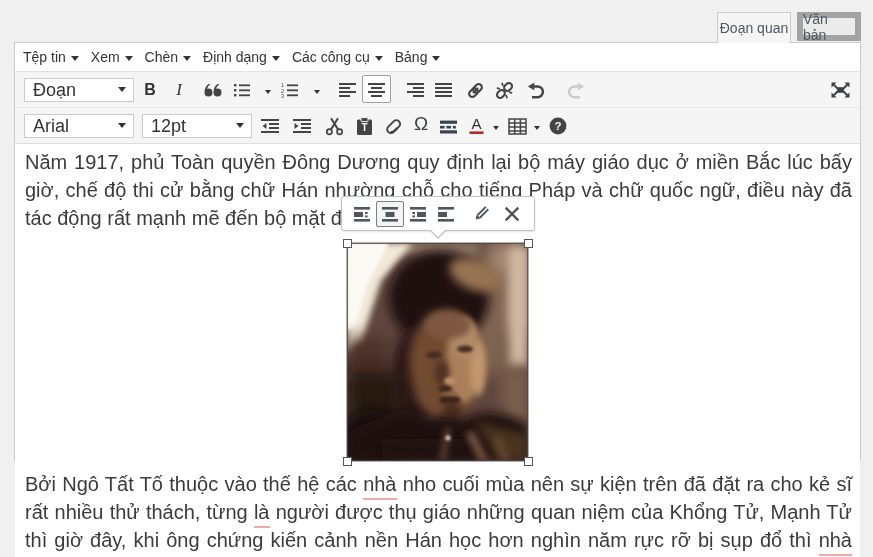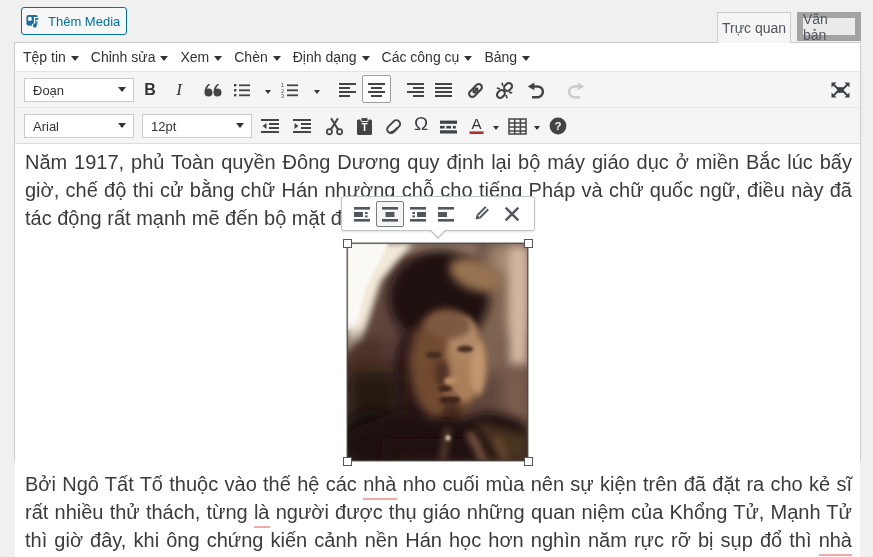--- a/index.html
+++ b/index.html
@@ -18,21 +18,21 @@
 #tab-text { left:797px; top:12px; width:64px; height:29px; background:#ebebeb; border:6px solid #a3a3a3; }
 
 
 #editor { position:absolute; left:14px; top:42px; width:847px; height:419px; background:#fff; border:1px solid #ccc; border-bottom:none; }
 #menubar { position:absolute; left:0; top:0; width:100%; height:29px; background:#fff; border-bottom:1px solid #e3e3e3; display:flex; align-items:center; padding-left:2px; }
 .mitem { font-size:14px; color:#333; padding:0 6px; display:flex; align-items:center; gap:5px; height:100%; white-space:nowrap; }
 .mcaret { width:0; height:0; border-left:4px solid transparent; border-right:4px solid transparent; border-top:5px solid #333; display:inline-block; margin-top:2px; }
 
 #tb1 { position:absolute; left:0; top:29px; width:100%; height:36px; background:#f5f5f5; border-bottom:1px solid #e9e9e9; }
 #tb2 { position:absolute; left:0; top:65px; width:100%; height:36px; background:#f5f5f5; border-bottom:1px solid #ddd; }
-.sel { position:absolute; height:24px; background:#fff; border:1px solid #ccc; border-radius:0; font-size:13px; color:#333; display:flex; align-items:center; padding-left:8px; }
+.sel { position:absolute; height:24px; background:#fff; border:1px solid #ccc; border-radius:0; font-size:18px; color:#333; display:flex; align-items:center; padding-left:8px; }
 .sel .sc { position:absolute; right:7px; top:8px; width:0; height:0; border-left:4px solid transparent; border-right:4px solid transparent; border-top:5px solid #333; }
 .ibtn { position:absolute; width:20px; height:20px; display:flex; align-items:center; justify-content:center; color:#444; }
 .ibtn svg { display:block; }
 .tcaret { width:0; height:0; border-left:3.5px solid transparent; border-right:3.5px solid transparent; border-top:4.5px solid #333; }
 
 
 #content { position:absolute; left:0; top:101px; width:845px; height:414px; background:#fff; overflow:hidden; }
 .para { position:absolute; left:10px; width:827px; font-size:20px; line-height:28px; color:#3b3b3b; text-align:justify; }
 .gsp { position:relative; }
 .gsp::after { content:''; position:absolute; left:0; right:0; bottom:5px; height:1px; background:#8f8f8f; }
@@ -49,38 +49,27 @@
 #imgtb::after { content:''; position:absolute; left:50%; bottom:-7px; margin-left:-8px; width:0; height:0; border-left:8px solid transparent; border-right:8px solid transparent; border-top:8px solid #fff; }
 .itb { width:28px; height:26px; display:flex; align-items:center; justify-content:center; flex-shrink:0; }
 .itb:nth-child(5) { margin-left:7px; }
 .itb:nth-child(6) { margin-left:3px; }
 .itb.active { border:1px solid #7b7f83; border-radius:2px; background:#f5f5f5; }
 </style>
 </head>
 <body>
 <div id="root">
 
-  <button class="wpbtn" style="left:21px; width:106px; padding-left:4px; gap:6px;">
-    <svg width="16" height="16" viewBox="0 0 19 19">
-      <rect x="0.5" y="2.5" width="13.5" height="12.5" rx="2.4" fill="#1d6fa5"></rect>
-      <circle cx="4.6" cy="7" r="2.4" fill="#fff"></circle>
-      <path d="M10.2 5.5 h4.6 v3 h-2 v7 a2.6 2.6 0 1 1 -2.6 -2.6 Z" fill="#1d6fa5" stroke="#fff" stroke-width="1.6"></path>
-      <path d="M12.8 8.5 v6.4 a2.2 2.2 0 1 1 -1.4 -2.05 Z" fill="#1d6fa5"></path>
-      <rect x="11.2" y="5.8" width="3.4" height="2.2" fill="#1d6fa5"></rect>
-    </svg>
-    <span>Thêm Media</span>
-  </button>
-
-  <div class="tab" id="tab-visual">Trực quan</div>
+
+  <div class="tab" id="tab-visual">Đoạn quan</div>
   <div class="tab" id="tab-text">Văn bản</div>
 
   <div id="editor">
     <div id="menubar">
       <div class="mitem">Tệp tin <span class="mcaret"></span></div>
-      <div class="mitem">Chỉnh sửa <span class="mcaret"></span></div>
       <div class="mitem">Xem <span class="mcaret"></span></div>
       <div class="mitem">Chèn <span class="mcaret"></span></div>
       <div class="mitem">Định dạng <span class="mcaret"></span></div>
       <div class="mitem">Các công cụ <span class="mcaret"></span></div>
       <div class="mitem">Bảng <span class="mcaret"></span></div>
     </div>
 
     <div id="tb1">
       <div class="sel" style="left:9px; top:6px; width:110px;">Đoạn<span class="sc"></span></div>
 

